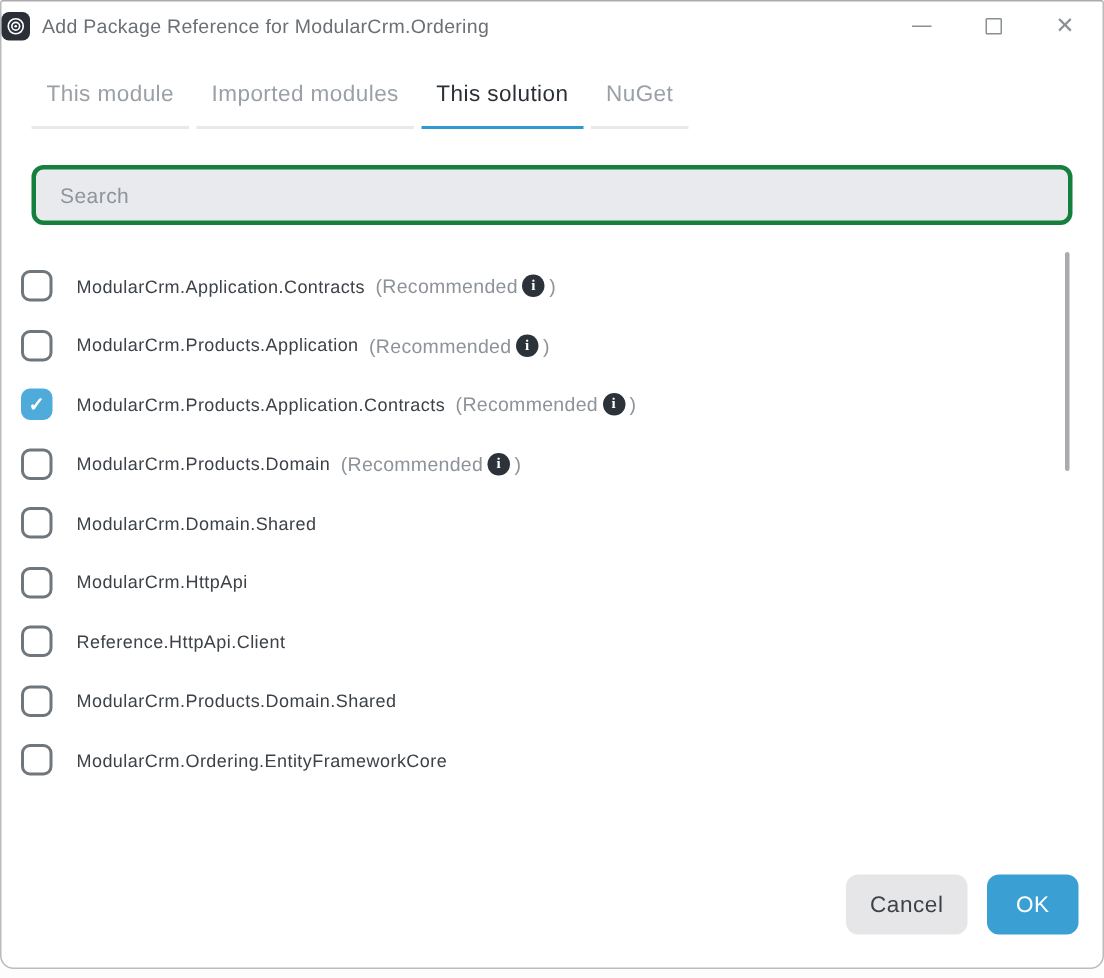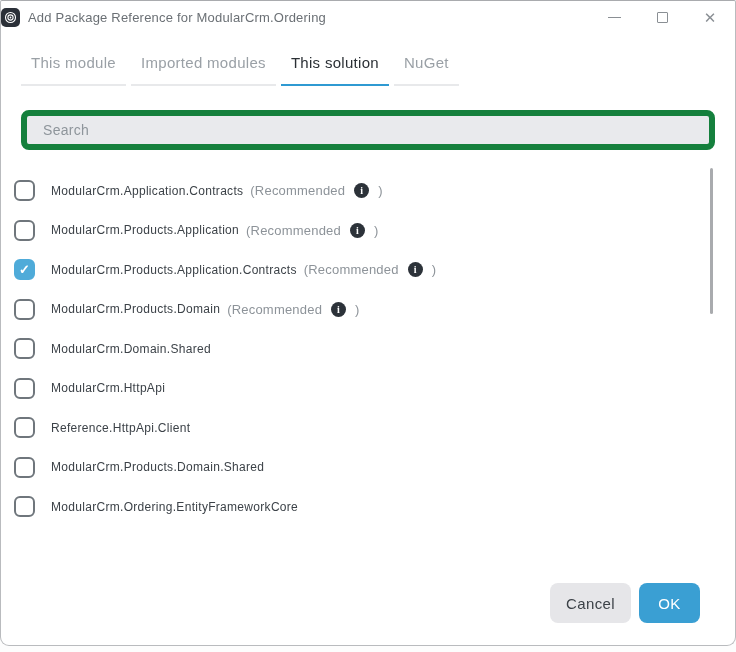--- a/index.html
+++ b/index.html
@@ -22,44 +22,44 @@
   .wc-min i { display:block; width:13px; height:0; border-top:1.6px solid #8a8f94; }
   .wc-max i { display:block; width:11px; height:11px; border:1.6px solid #8a8f94; border-radius:1px; }
   .wc-close { font-size:15px; line-height:1; }
   
   .tabs { display:flex; margin:16px 20px 0 20px; }
   .tab { font-size:15px; color:#9aa0a6; padding:4px 10px 13px 10px; margin-right:5px;
     border-bottom:2px solid #e8e9eb; letter-spacing:.3px; cursor:pointer; }
   .tab[data-active="true"] { color:#2b3035; border-bottom-color:#2f9ad2; }
   
   .search-wrap { margin:24px 20px 0 20px; }
-  .search-input { width:100%; height:40px; background:#e9eaed; border:6px solid #15803d;
+  .search-input { width:100%; height:40px; background:#e9eaed; border:3px solid #15803d;
     border-radius:8px; padding:0 16px; font-size:14px; color:#3c4248; letter-spacing:.3px;
     font-family:"Liberation Sans", sans-serif; outline:none; }
   .search-input::placeholder { color:#8e959b; }
   
   .pkg-list { margin:21px 20px 0 11px; position:relative; }
   .row { display:flex; align-items:center; height:39.5px; padding-left:0; }
   .checkbox { width:21px; height:21px; border:2px solid #6f767c; border-radius:6px;
     margin:0 0 0 2px; display:flex; align-items:center; justify-content:center;
     background:#fff; flex:0 0 auto; cursor:pointer; }
   .checkbox[data-checked="true"] { background:#4fabd9; border-color:#4fabd9; }
   .checkbox .check { display:none; color:#ffffff; font-size:13px; font-weight:bold; line-height:1; }
   .checkbox[data-checked="true"] .check { display:block; }
   .pkg-name { margin-left:16px; font-size:12px; color:#3c4248; letter-spacing:.3px; white-space:nowrap; }
   .rec { margin-left:7px; font-size:13px; color:#8d9399; letter-spacing:.2px;
-    display:flex; align-items:center; gap:9px; white-space:nowrap; }
+    display:flex; align-items:center; gap:3px; white-space:nowrap; }
   .info-icon { width:15px; height:15px; background:#2c3239; color:#ffffff; border-radius:50%;
     font-size:10px; font-weight:bold; display:inline-flex; align-items:center;
     justify-content:center; font-family:"Liberation Serif", serif; cursor:pointer; }
   
   .scrollbar-thumb { position:absolute; right:22px; top:167px; width:3px; height:146px;
     background:#a9abae; border-radius:2px; cursor:pointer; }
   
-  .footer { position:absolute; right:35px; bottom:22px; display:flex; gap:8px; }
+  .footer { position:absolute; right:16px; bottom:22px; display:flex; gap:13px; }
   .btn { height:40px; border:none; border-radius:8px; font-size:15px; letter-spacing:.4px;
     font-family:"Liberation Sans", sans-serif; cursor:pointer; }
   .btn-cancel { width:81px; background:#e6e6e9; color:#3c4248; }
   .btn-ok { width:61px; background:#3a9fd3; color:#ffffff; }
 </style>
 </head>
 <body>
 
 <div class="window">
 

